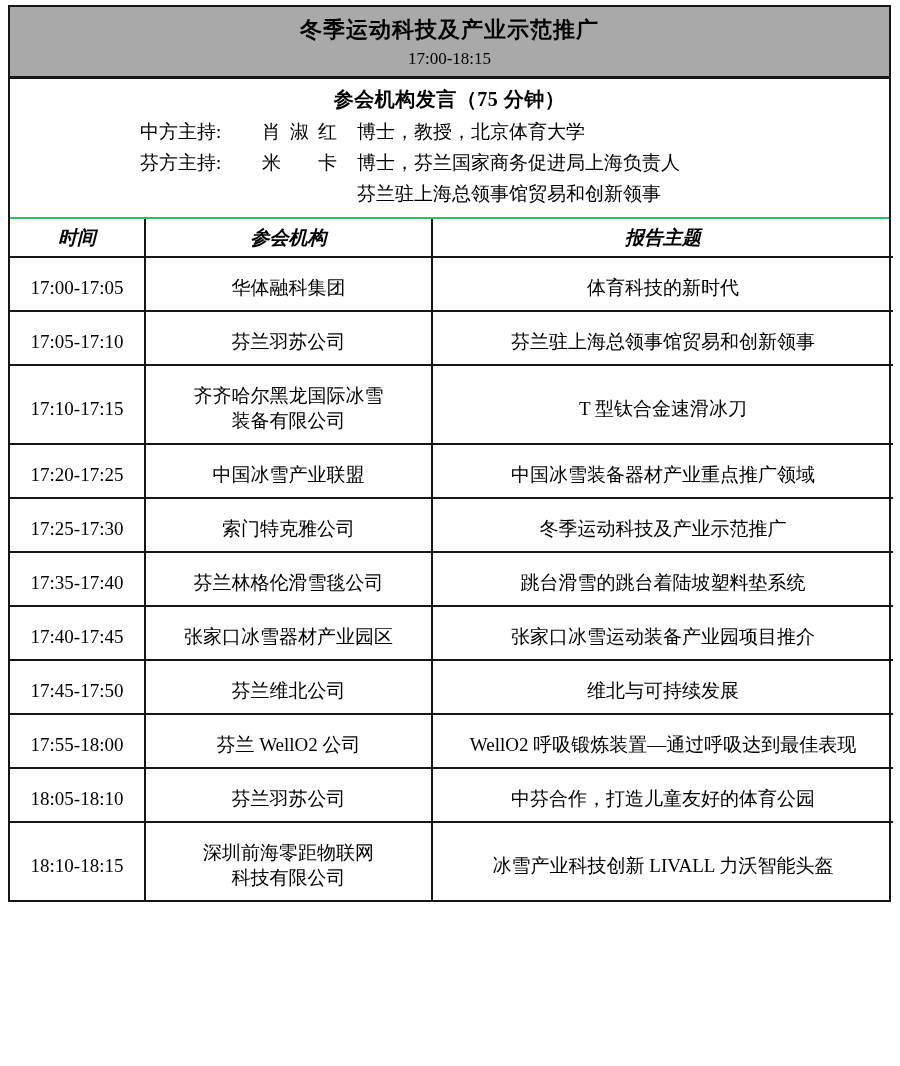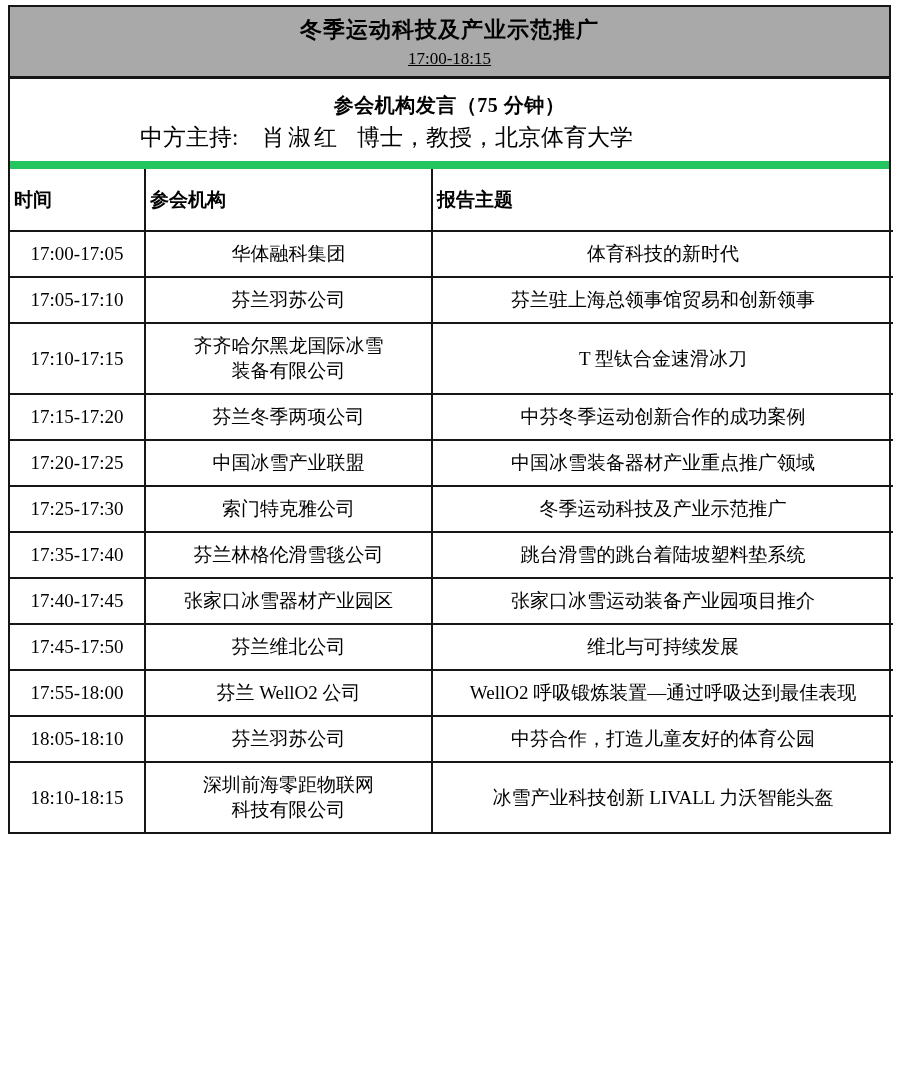--- a/index.html
+++ b/index.html
@@ -34,39 +34,38 @@
   }
   .session-title {
     font-size: 22px;
     line-height: 32px;
     font-weight: bold;
     letter-spacing: 1px;
   }
   .session-time {
     font-size: 17px;
     line-height: 26px;
-    text-decoration: underline;
   }
   
   .sub-header {
-    padding: 11px 0 8px 0;
-    border-bottom: 8px solid #22c55e;
+    padding: 5px 0 8px 0;
+    border-bottom: 2px solid #22c55e;
   }
   .sub-heading {
     text-align: center;
     font-size: 20px;
     line-height: 30px;
     font-weight: bold;
     margin-bottom: 2px;
     letter-spacing: 0.5px;
   }
   .host-line {
     display: flex;
     margin-left: 130px;
-    font-size: 23px;
+    font-size: 19px;
     line-height: 31px;
   }
   .host-label { width: 122px; flex: none; }
   .host-name {
     width: 75px;
     flex: none;
     text-align: justify;
     text-align-last: justify;
   }
   .host-desc-block { margin-left: 20px; }
@@ -81,26 +80,27 @@
     font-size: 19px;
     vertical-align: middle;
     box-sizing: border-box;
   }
   .agenda-table tr > *:first-child { border-left: none; }
   .agenda-table tr > *:last-child  { border-right: none; }
   .agenda-table thead th { border-top: none; }
   .agenda-table tbody tr:last-child td { border-bottom: none; }
   .agenda-table th {
     font-weight: bold;
-    text-align: left;
-    padding: 18px 4px;
+    text-align: center;
+    padding: 6px 4px;
     line-height: 25px;
+    font-style: italic;
   }
   .agenda-table td {
-    padding: 9px 6px 10px 6px;
+    padding: 17px 6px 10px 6px;
     line-height: 25px;
     white-space: pre-line;
   }
   .cell-time { text-align: center; }
   .cell-org, .cell-topic {
     text-align: center;
     padding-left: 12px;
     padding-right: 8px;
   }
 </style>
@@ -119,20 +119,28 @@
       <div class="sub-heading">参会机构发言（75 分钟）</div>
 
       <div class="host-line">
         <span class="host-label">中方主持:</span>
         <span class="host-name">肖淑红</span>
         <span class="host-desc-block">
           <span>博士，教授，北京体育大学</span>
         </span>
       </div>
 
+      <div class="host-line">
+        <span class="host-label">芬方主持:</span>
+        <span class="host-name">米卡</span>
+        <span class="host-desc-block">
+          <div>博士，芬兰国家商务促进局上海负责人</div>
+          <div>芬兰驻上海总领事馆贸易和创新领事</div>
+        </span>
+      </div>
     </div>
 
     <table class="agenda-table">
       <colgroup>
         <col style="width:135px">
         <col style="width:287px">
         <col style="width:461px">
       </colgroup>
       <thead>
         <tr>
@@ -152,25 +160,20 @@
             <td class="cell cell-org">芬兰羽苏公司</td>
             <td class="cell cell-topic">芬兰驻上海总领事馆贸易和创新领事</td>
           </tr>
           <tr>
             <td class="cell cell-time">17:10-17:15</td>
             <td class="cell cell-org">齐齐哈尔黑龙国际冰雪
 装备有限公司</td>
             <td class="cell cell-topic">T 型钛合金速滑冰刀</td>
           </tr>
           <tr>
-            <td class="cell cell-time">17:15-17:20</td>
-            <td class="cell cell-org">芬兰冬季两项公司</td>
-            <td class="cell cell-topic">中芬冬季运动创新合作的成功案例</td>
-          </tr>
-          <tr>
             <td class="cell cell-time">17:20-17:25</td>
             <td class="cell cell-org">中国冰雪产业联盟</td>
             <td class="cell cell-topic">中国冰雪装备器材产业重点推广领域</td>
           </tr>
           <tr>
             <td class="cell cell-time">17:25-17:30</td>
             <td class="cell cell-org">索门特克雅公司</td>
             <td class="cell cell-topic">冬季运动科技及产业示范推广</td>
           </tr>
           <tr>

